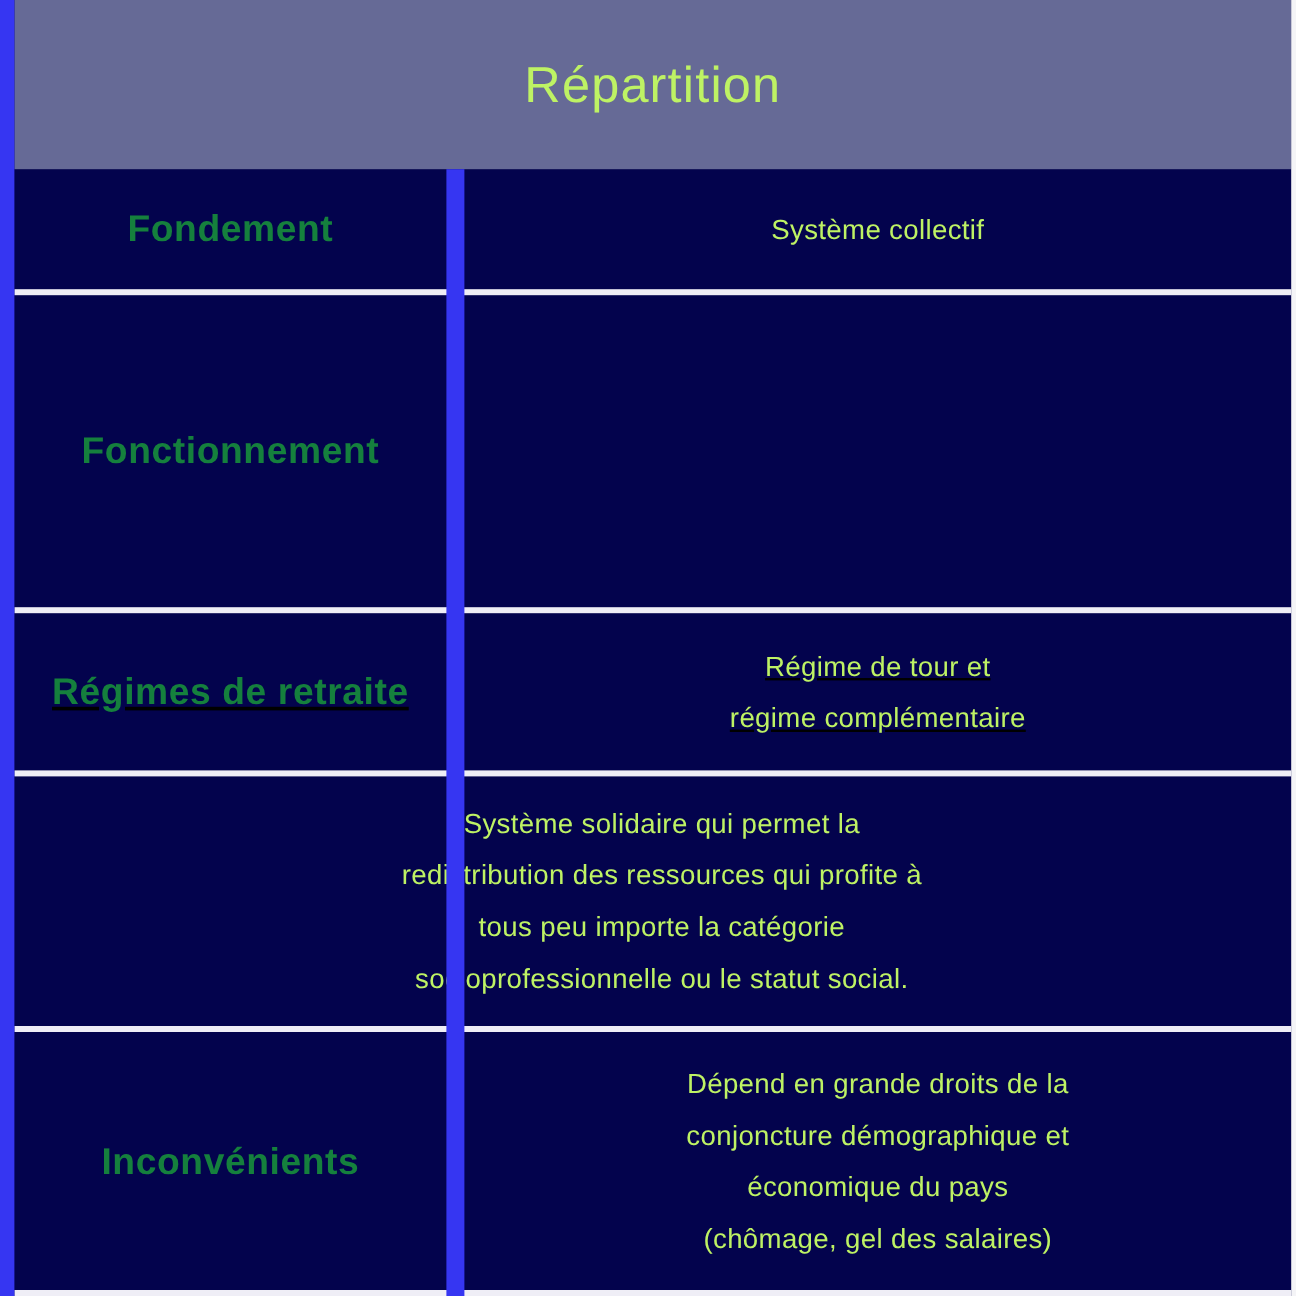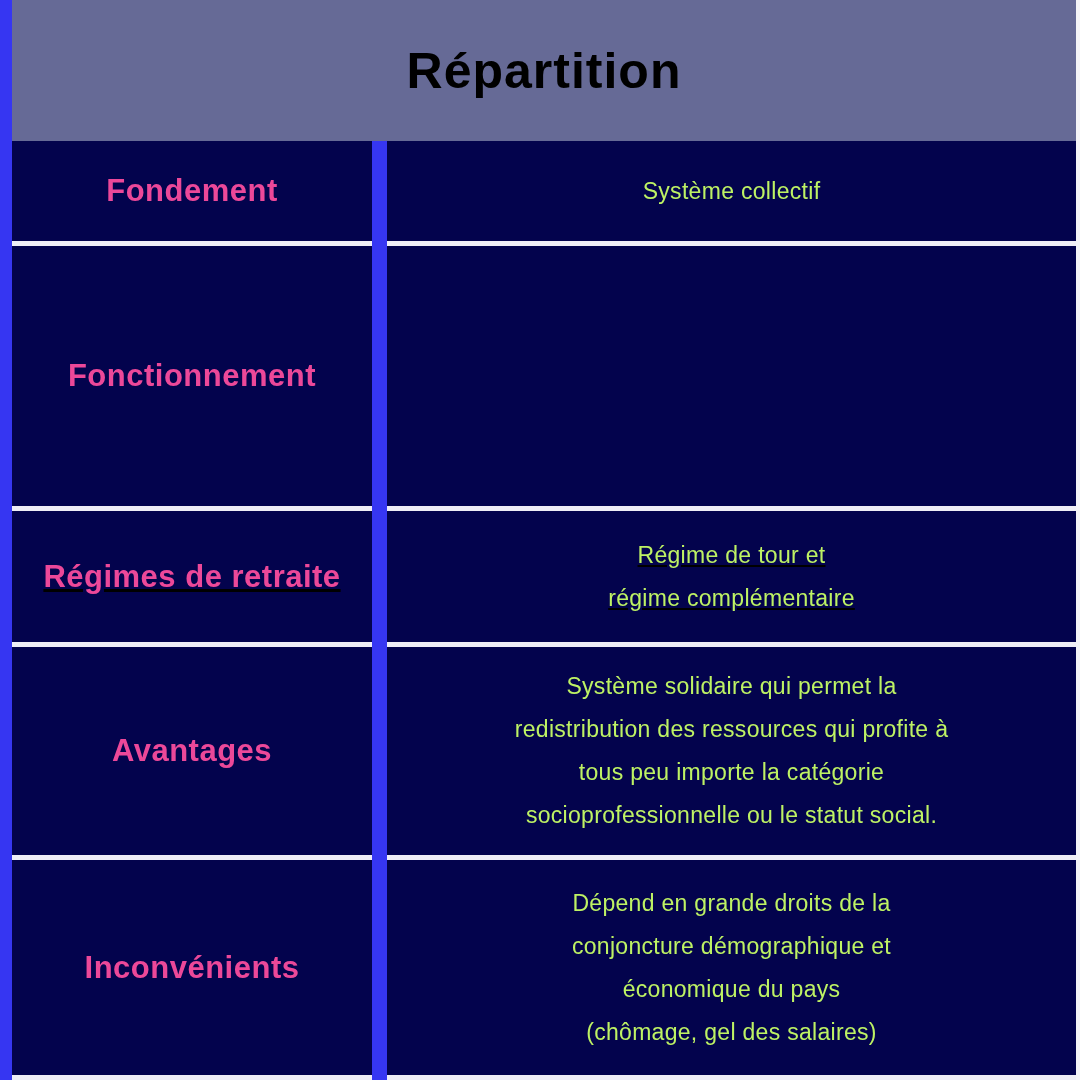--- a/index.html
+++ b/index.html
@@ -35,23 +35,23 @@
     position: absolute;
     left: 12px; top: 0;
     width: 1064px;
     height: 141px;
     background: #666a96;
     display: flex;
     align-items: center;
     justify-content: center;
   }
   .header-title {
-    color: #000000;
-    font-size: 50px;
-    font-weight: 700;
+    color: #bef264;
+    font-size: 42px;
+    font-weight: 400;
     letter-spacing: 1px;
   }
   .table {
     position: absolute;
     left: 12px; top: 141px;
     width: 1064px;
     height: 939px;
     display: flex;
     flex-direction: column;
   }
@@ -65,21 +65,21 @@
   .row-2 { height: 265px; }
   .row-3 { height: 136px; text-decoration: underline; }
   .row-4 { height: 213px; }
   .row-5 { flex: 1; }
   .cell-label {
     width: 360px;
     display: flex;
     align-items: center;
     justify-content: center;
     text-align: center;
-    color: #ec4899;
+    color: #15803d;
     font-size: 31px;
     font-weight: 700;
     letter-spacing: 0.5px;
     padding: 0 14px;
   }
   .cell-content {
     flex: 1;
     margin-left: 15px; 
     display: flex;
     align-items: center;
@@ -126,21 +126,20 @@
       <div class="cell-label">Fonctionnement</div>
     </div>
 
     <div class="row row-3">
       <div class="cell-label">Régimes de retraite</div>
       <div class="cell-content">Régime de tour et
 régime complémentaire</div>
     </div>
 
     <div class="row row-4">
-      <div class="cell-label">Avantages</div>
       <div class="cell-content">Système solidaire qui permet la
 redistribution des ressources qui profite à
 tous peu importe la catégorie
 socioprofessionnelle ou le statut social.</div>
     </div>
 
     <div class="row row-5">
       <div class="cell-label">Inconvénients</div>
       <div class="cell-content">Dépend en grande droits de la
 conjoncture démographique et

